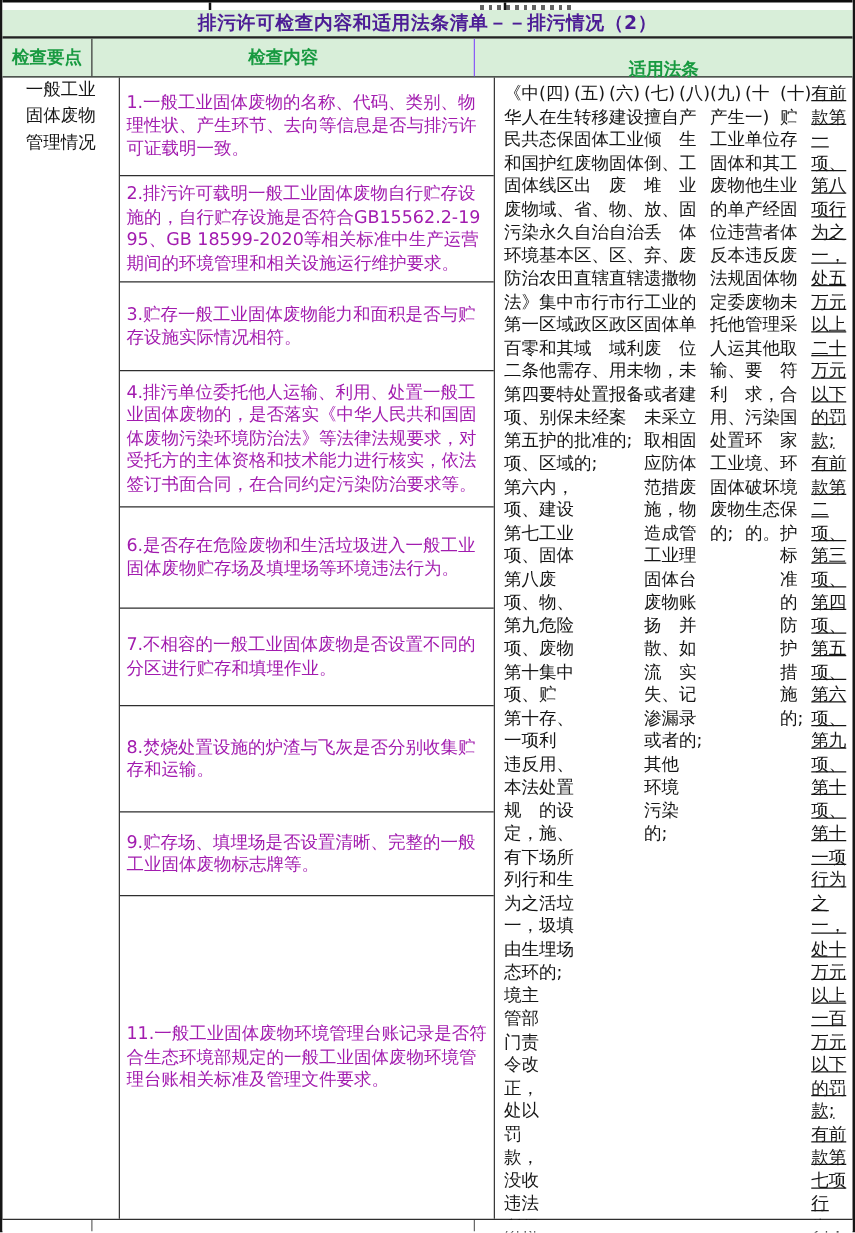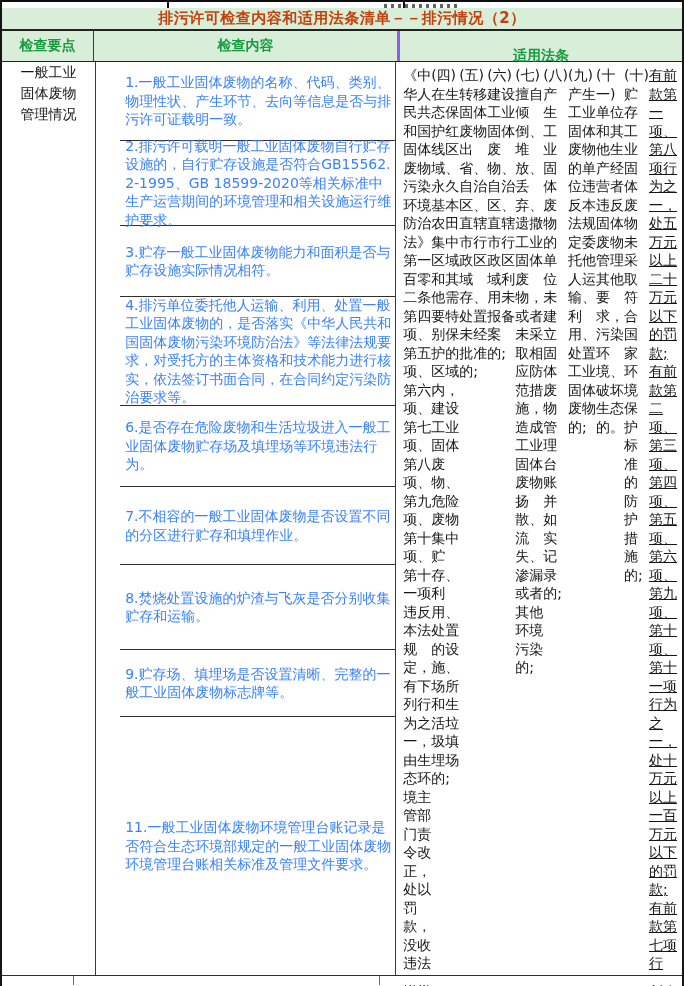--- a/index.html
+++ b/index.html
@@ -23,53 +23,52 @@
   .frag{
     position:absolute;left:382px;top:2px;width:74px;height:4px;
     background:repeating-linear-gradient(90deg,#3c3c3c 0 3px,transparent 3px 7px);
     opacity:.8;
   }
   
   .title-row{
     height:23px;box-sizing:border-box;
     background:#d8eed9;border-bottom:2px solid #222;
     display:flex;align-items:center;justify-content:center;
-    font-size:15px;font-weight:700;color:#c2410c;letter-spacing:.5px;
+    font-size:15px;font-weight:700;color:#4c1d95;letter-spacing:.5px;
   }
   .head-row{
     height:31px;box-sizing:border-box;display:flex;
     background:#d8eed9;border-bottom:1px solid #222;
   }
   .hc{
     box-sizing:border-box;display:flex;align-items:center;justify-content:center;
     font-size:14px;font-weight:700;color:#189a40;
   }
-  .c1{width:92px;border-right:1px solid #3a3a3a;}
-  .c2{width:306px;border-right:3px solid #8b5cf6;font-family:Liberation Serif, serif;}
+  .c1{width:72px;border-right:1px solid #3a3a3a;}
+  .c2{width:306px;border-right:1px solid #8b5cf6;font-family:Liberation Serif, serif;}
   .c3{flex:1;margin-top:19px;}
   .body-row{display:flex;height:914px;box-sizing:border-box;border-bottom:1px solid #2e2e2e;}
   .col-left{
     width:96px;box-sizing:border-box;border-right:1px solid #3a3a3a;
     display:flex;justify-content:center;
   }
   .cat{
     width:58px;text-align:center;font-size:14px;line-height:21px;color:#161616;
     word-break:break-all;
   }
   .col-mid{
     width:306px;box-sizing:border-box;border-right:1px solid #3a3a3a;
     display:flex;flex-direction:column;
   }
   .item{
     box-sizing:border-box;border-bottom:1px solid #2e2e2e;
     display:flex;align-items:center;
     padding:2px 3px 2px 5px;
-    font-size:14px;line-height:18.5px;color:#3b82f6;
+    font-size:14px;line-height:18.5px;color:#a21caf;
     word-break:break-all;
-    margin-left:24px;
   }
   .item:last-child{border-bottom:none;flex:1;}
   .col-right{
     flex:1;box-sizing:border-box;
     display:flex;flex-direction:row;justify-content:flex-start;
     padding:4px 5px 4px 7px;
     font-size:14px;line-height:18.5px;color:#161616;
   }
   .law-p{margin:0 0 16px 0;white-space:pre-wrap;word-break:break-all;}
   .law-p:last-child{margin-bottom:0;text-decoration:underline;}

